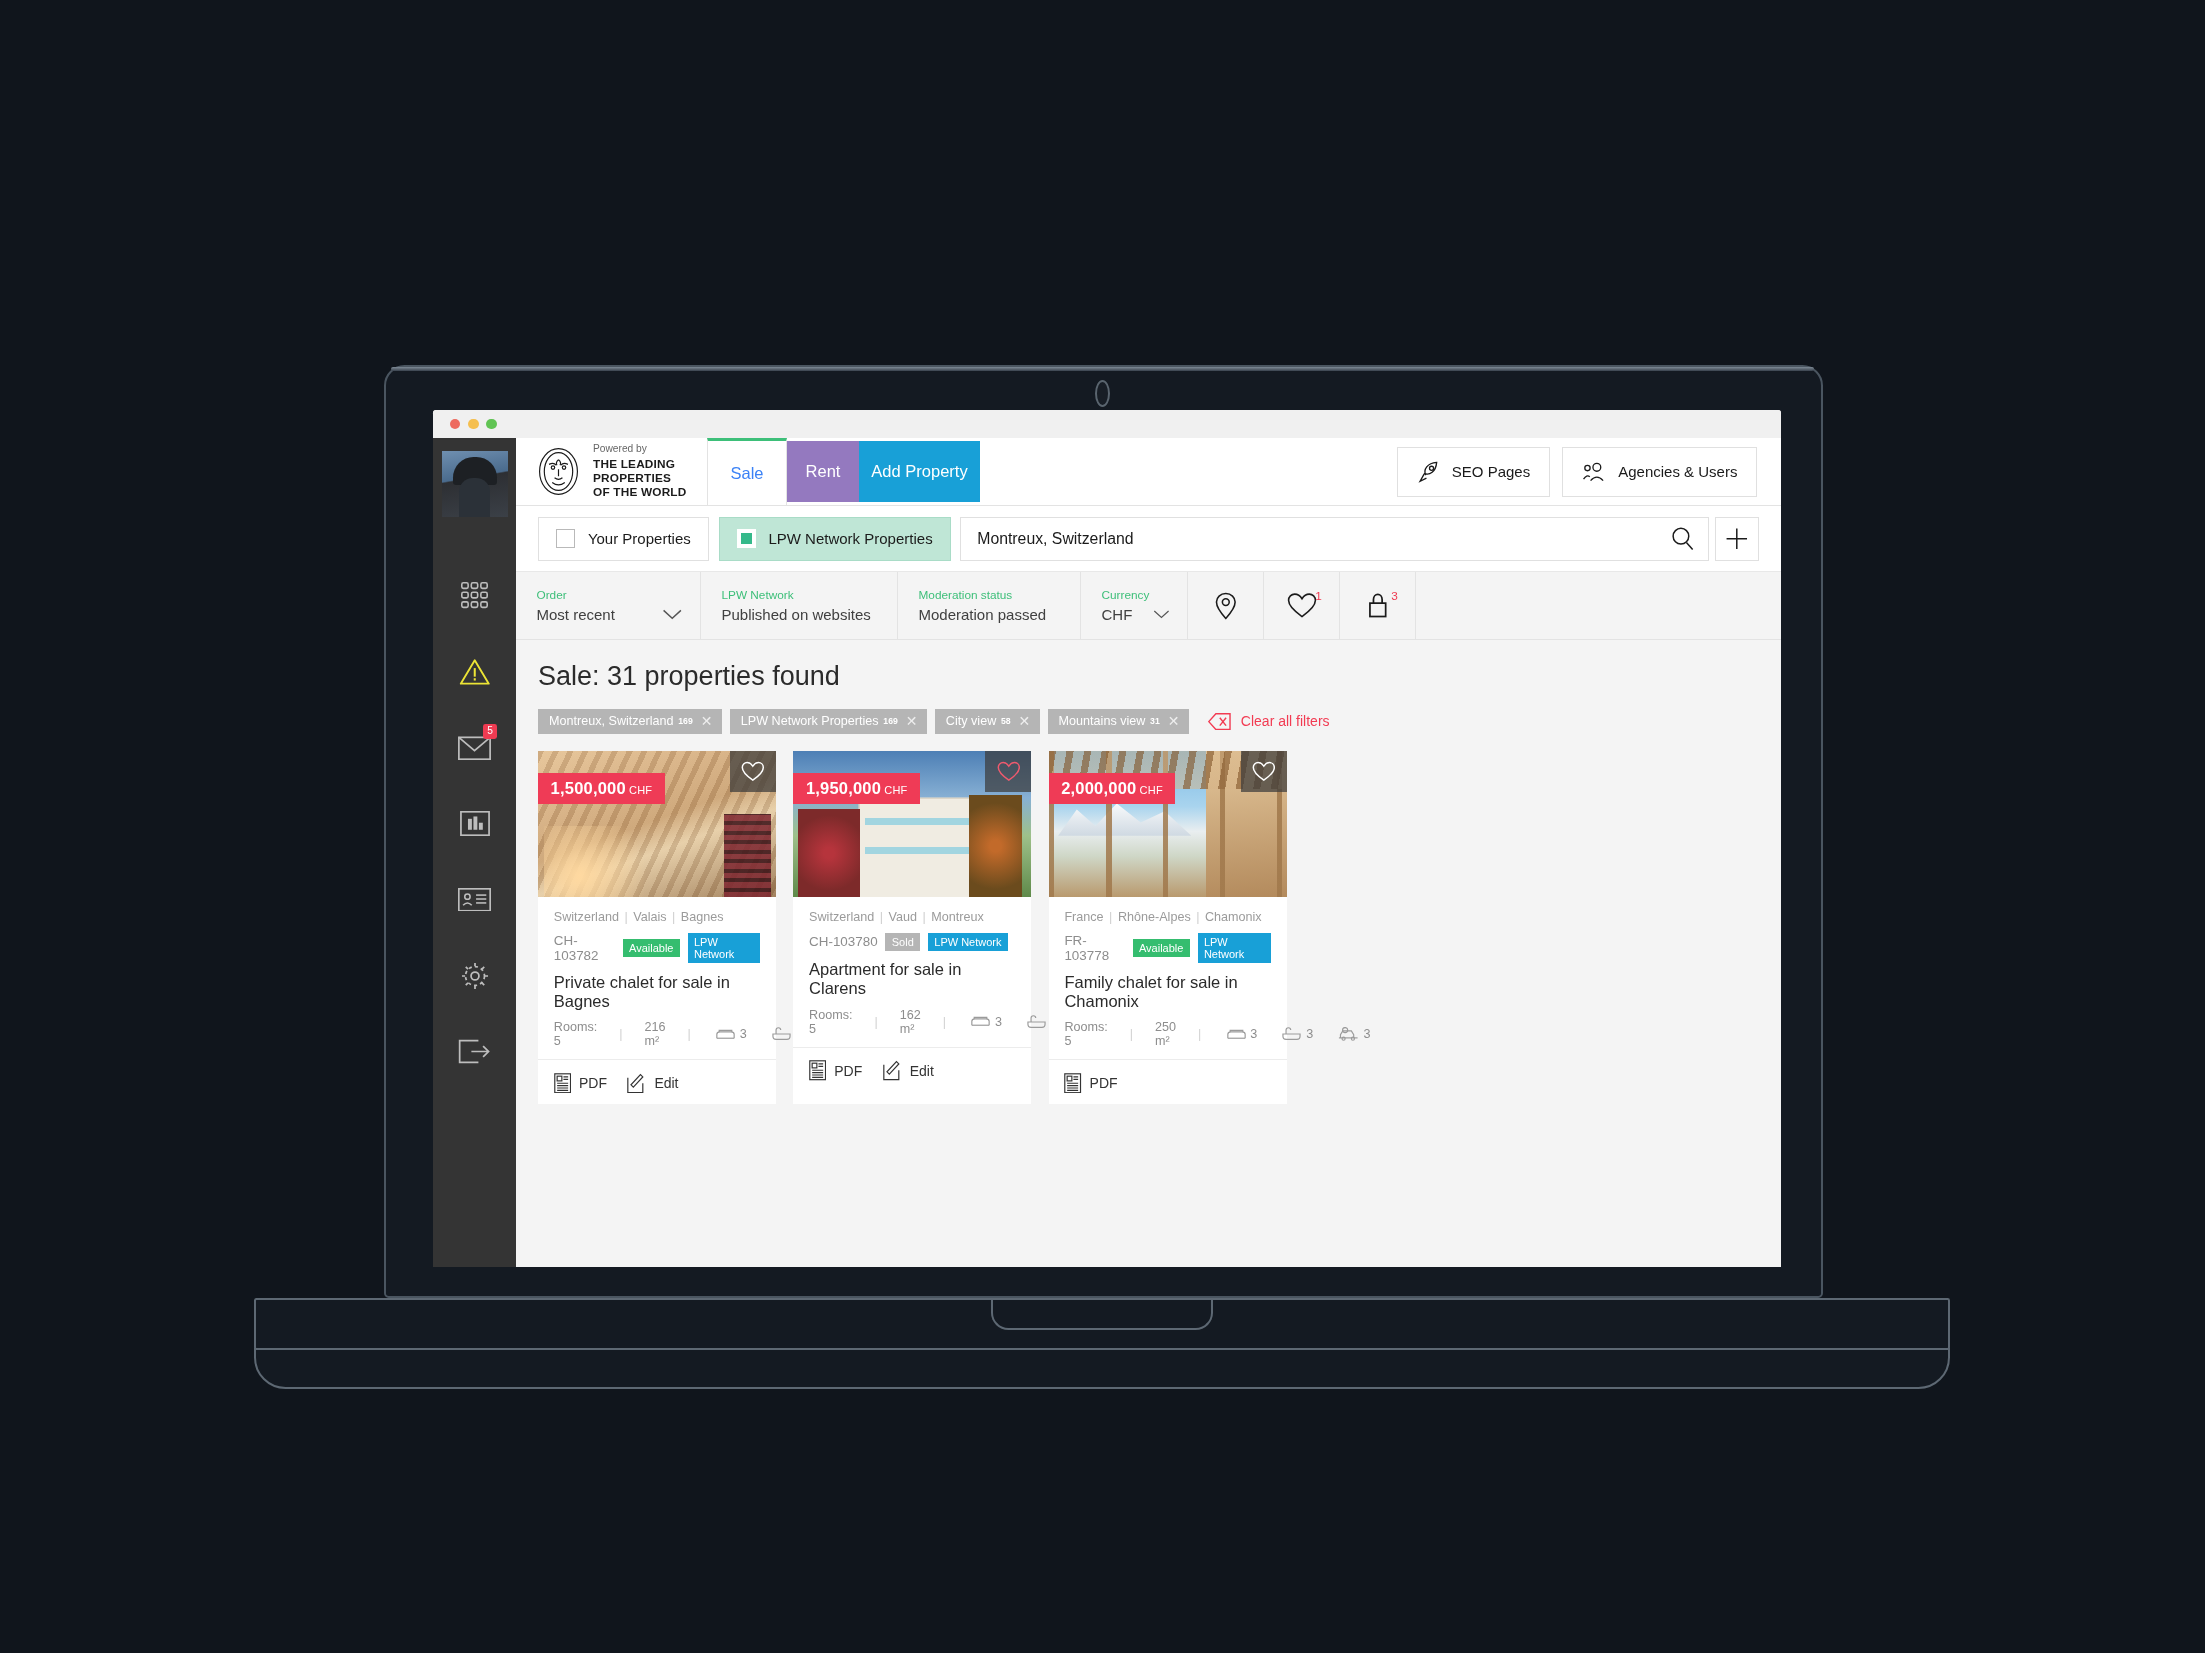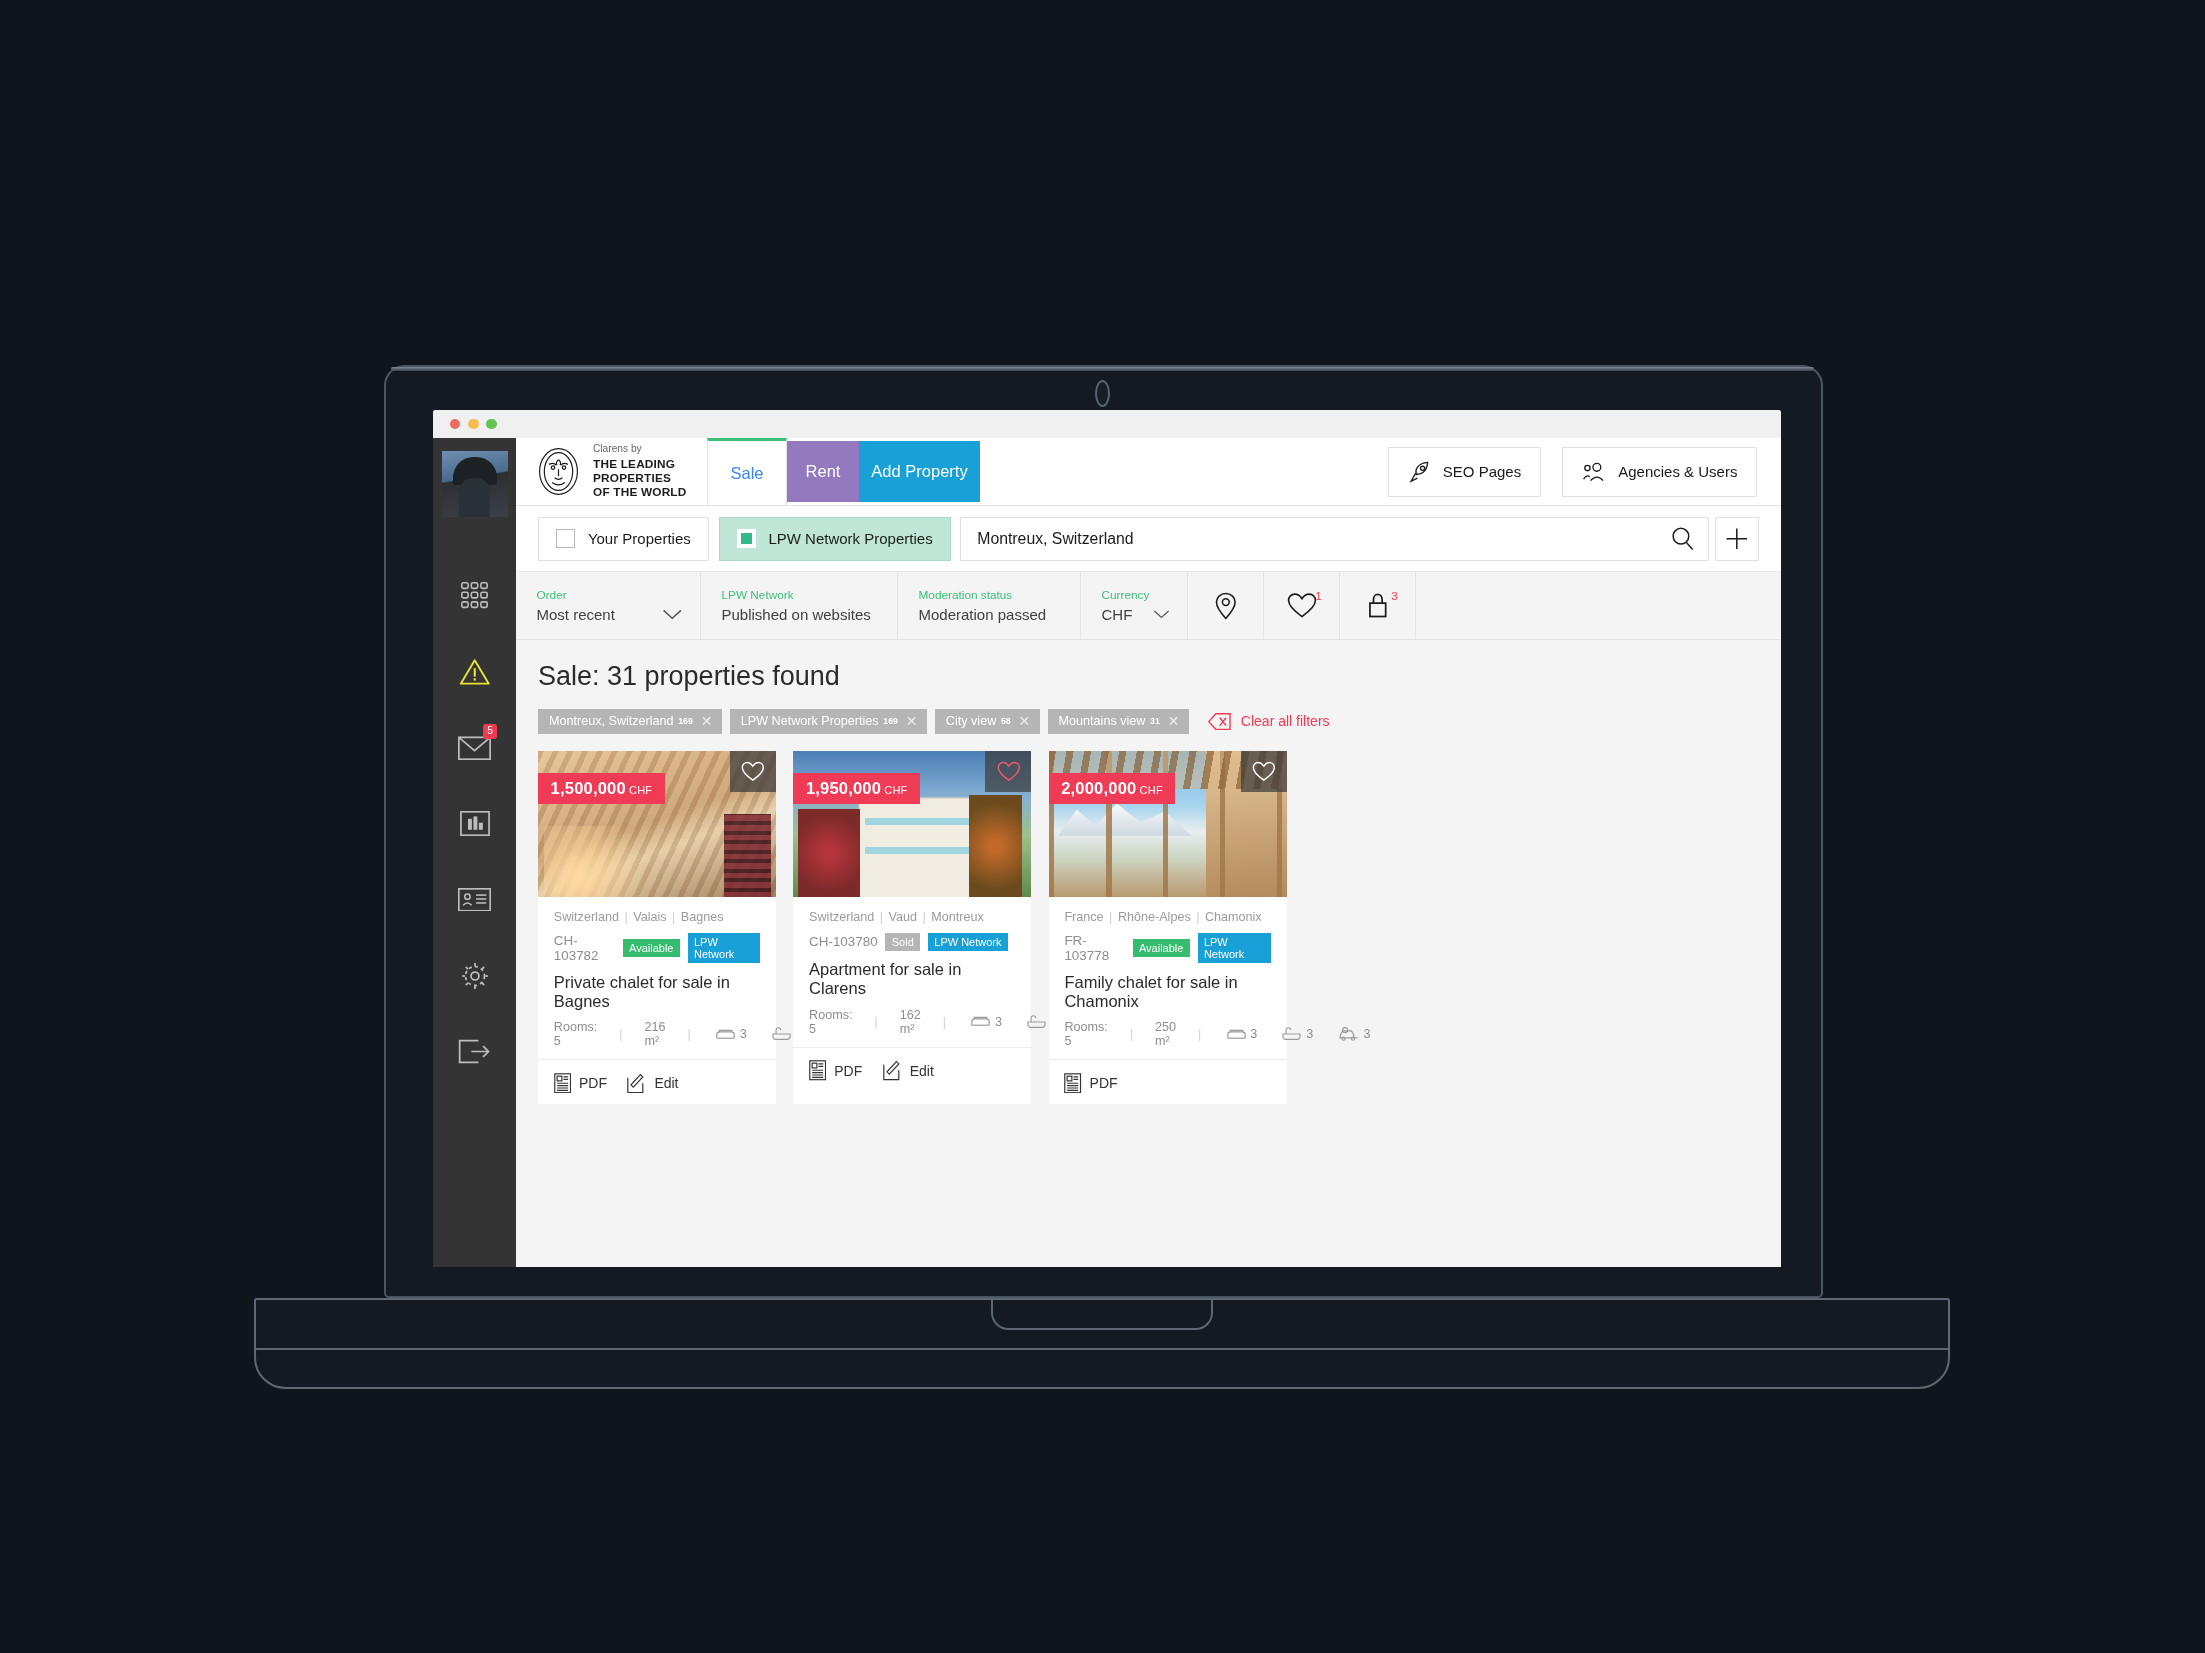--- a/index.html
+++ b/index.html
@@ -141,21 +141,21 @@
   .tab-add  { width: 121px; background:#18a0d7; color:#fff; margin: 3.2px 0; }
 
   .topbar-spacer { flex: 1; }
   .topbar-actions { display:flex; align-items:center; gap:0; padding-right: 23.6px; }
   .top-action {
     display:flex; align-items:center; gap:11px;
     border: 0.8px solid #e0e0e0;
     height: 50px; padding: 0 19px;
     font-size: 15px; color:#1b1b1b; cursor:pointer; background:#fff;
   }
-  .top-action + .top-action { margin-left: 21px; }
+  .top-action + .top-action { margin-left: 12px; }
 
   
   .searchrow {
     height: 66px; display: flex; align-items: center;
     gap: 0; padding: 0 22px; background:#fff;
     border-bottom: 0.8px solid #e8e8e8;
   }
   .chk-btn {
     display:flex; align-items:center; gap:12.6px;
     border:0.8px solid #e0e0e0; background:#fff;
@@ -361,21 +361,21 @@
               <ellipse cx="26" cy="31" rx="18" ry="24"></ellipse>
               <path d="M14 22 q6 -3 9 1 M38 22 q-6 -3 -9 1"></path>
               <circle cx="19" cy="26" r="2.2"></circle>
                 <circle cx="33" cy="26" r="2.2"></circle>
               <path d="M26 28 v9 M21 39 q5 4 10 0"></path>
               <path d="M18 45 q8 6 16 0"></path>
               <path d="M26 16 q-4 3 -2 7 M26 16 q4 3 2 7"></path>
             </g>
           </svg>
           <div class="brand-text">
-            <div class="brand-powered">Clarens by</div>
+            <div class="brand-powered">Powered by</div>
             <div class="brand-name">THE LEADING</div>
             <div class="brand-name">PROPERTIES</div>
             <div class="brand-name">OF THE WORLD</div>
           </div>
         </div>
 
         <div class="tabs">
           <div class="tab tab-sale">Sale</div>
           <div class="tab tab-rent">Rent</div>
           <div class="tab tab-add">Add Property</div>

